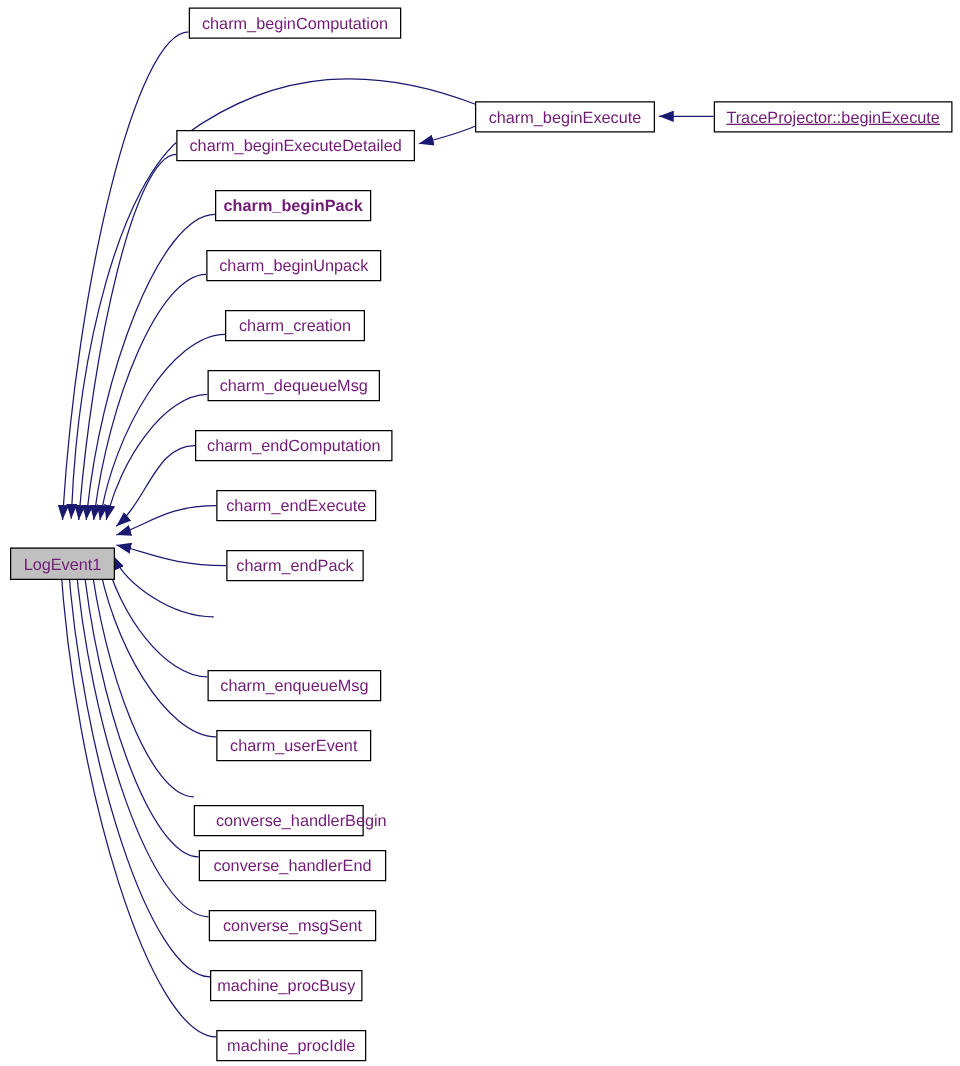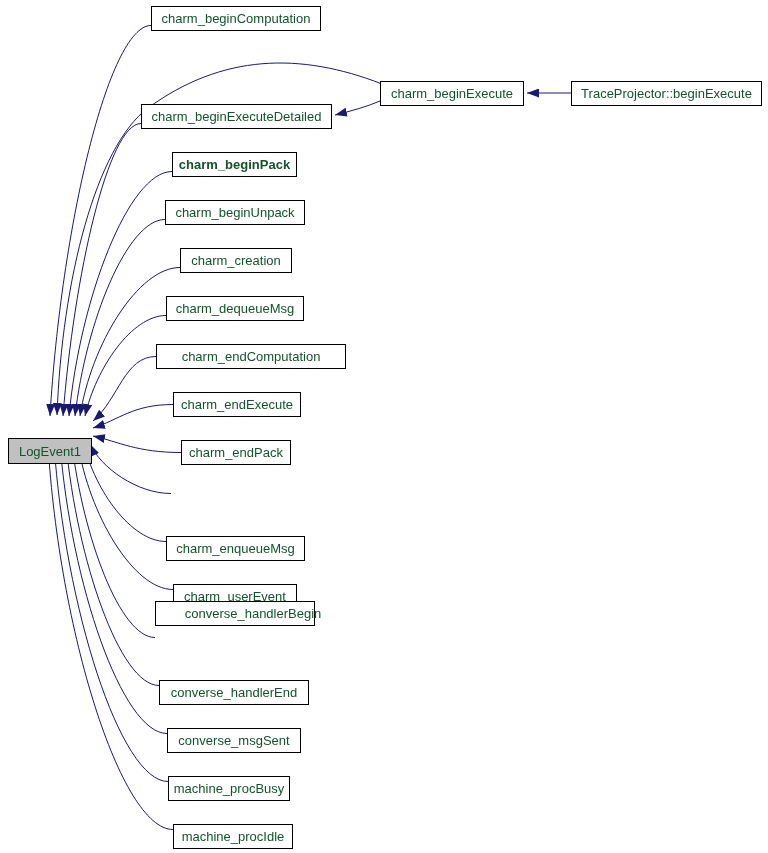--- a/index.html
+++ b/index.html
@@ -13,21 +13,21 @@
   }
   #edges{position:absolute;left:0;top:0;}
   .node{
     position:absolute;
     box-sizing:border-box;
     display:flex;
     align-items:center;
     justify-content:center;
     border:1px solid #000000;
     background:#ffffff;
-    color:#14532d;
+    color:#701a75;
     font-size:13px;
     white-space:nowrap;
     line-height:1;
   }
   .node.hub{background:#c0c0c0;}
 </style>
 </head>
 <body>
 
 <div id="canvas">
@@ -55,29 +55,29 @@
       <path d="M 167 733.5 C 122.1 733.5 71.0 583.0 60 444" fill="none" stroke="#191970" stroke-width="1" marker-end="url(#arw)"></path>
       <path d="M 168 781.5 C 120.1 781.5 65.0 606.0 54 444" fill="none" stroke="#191970" stroke-width="1" marker-end="url(#arw)"></path>
       <path d="M 173 829.5 C 120.5 829.5 59.0 629.0 48 444" fill="none" stroke="#191970" stroke-width="1" marker-end="url(#arw)"></path>
       <path d="M 380 101 C 366 107 351 111 335 115" fill="none" stroke="#191970" stroke-width="1" marker-end="url(#arw)"></path>
       <path d="M 571 93 L 527 93" fill="none" stroke="#191970" stroke-width="1" marker-end="url(#arw)"></path>
     </svg>
 
 <div class="node hub" style="left: 8px; top: 438px; width: 84px; height: 26px;">LogEvent1</div>
     <div class="node" style="left: 151px; top: 6px; width: 170px; height: 25px;">charm_beginComputation</div>
     <div class="node" style="left: 380px; top: 81px; width: 144px; height: 25px;">charm_beginExecute</div>
-    <div class="node" style="left: 571px; top: 81px; width: 191px; height: 25px;">TraceProjector::beginExecute</div>
+    <div class="node" style="left: 571px; top: 81px; width: 191px; height: 25px; text-decoration: underline;">TraceProjector::beginExecute</div>
     <div class="node" style="left: 141px; top: 104px; width: 191px; height: 25px;">charm_beginExecuteDetailed</div>
     <div class="node" style="left: 172px; top: 152px; width: 125px; height: 25px; font-weight: bold;">charm_beginPack</div>
     <div class="node" style="left: 165px; top: 200px; width: 140px; height: 25px;">charm_beginUnpack</div>
     <div class="node" style="left: 180px; top: 248px; width: 112px; height: 25px;">charm_creation</div>
     <div class="node" style="left: 166px; top: 296px; width: 138px; height: 25px;">charm_dequeueMsg</div>
-    <div class="node" style="left: 156px; top: 344px; width: 190px; height: 25px;">charm_endComputation</div>
+    <div class="node" style="left: 156px; top: 344px; width: 158px; height: 25px;">charm_endComputation</div>
     <div class="node" style="left: 173px; top: 392px; width: 128px; height: 25px;">charm_endExecute</div>
     <div class="node" style="left: 181px; top: 440px; width: 110px; height: 25px;">charm_endPack</div>
     <div class="node" style="left: 166px; top: 536px; width: 139px; height: 25px;">charm_enqueueMsg</div>
     <div class="node" style="left: 173px; top: 584px; width: 124px; height: 25px;">charm_userEvent</div>
-    <div class="node" style="left: 155px; top: 601px; width: 160px; height: 25px; padding-left: 36px;">converse_handlerBegin</div>
+    <div class="node" style="left: 155px; top: 644px; width: 136px; height: 25px; padding-left: 36px;">converse_handlerBegin</div>
     <div class="node" style="left: 159px; top: 680px; width: 150px; height: 25px;">converse_handlerEnd</div>
     <div class="node" style="left: 167px; top: 728px; width: 134px; height: 25px;">converse_msgSent</div>
     <div class="node" style="left: 168px; top: 776px; width: 122px; height: 25px;">machine_procBusy</div>
     <div class="node" style="left: 173px; top: 824px; width: 120px; height: 25px;">machine_procIdle</div>
   </div>
 
 </body></html>

